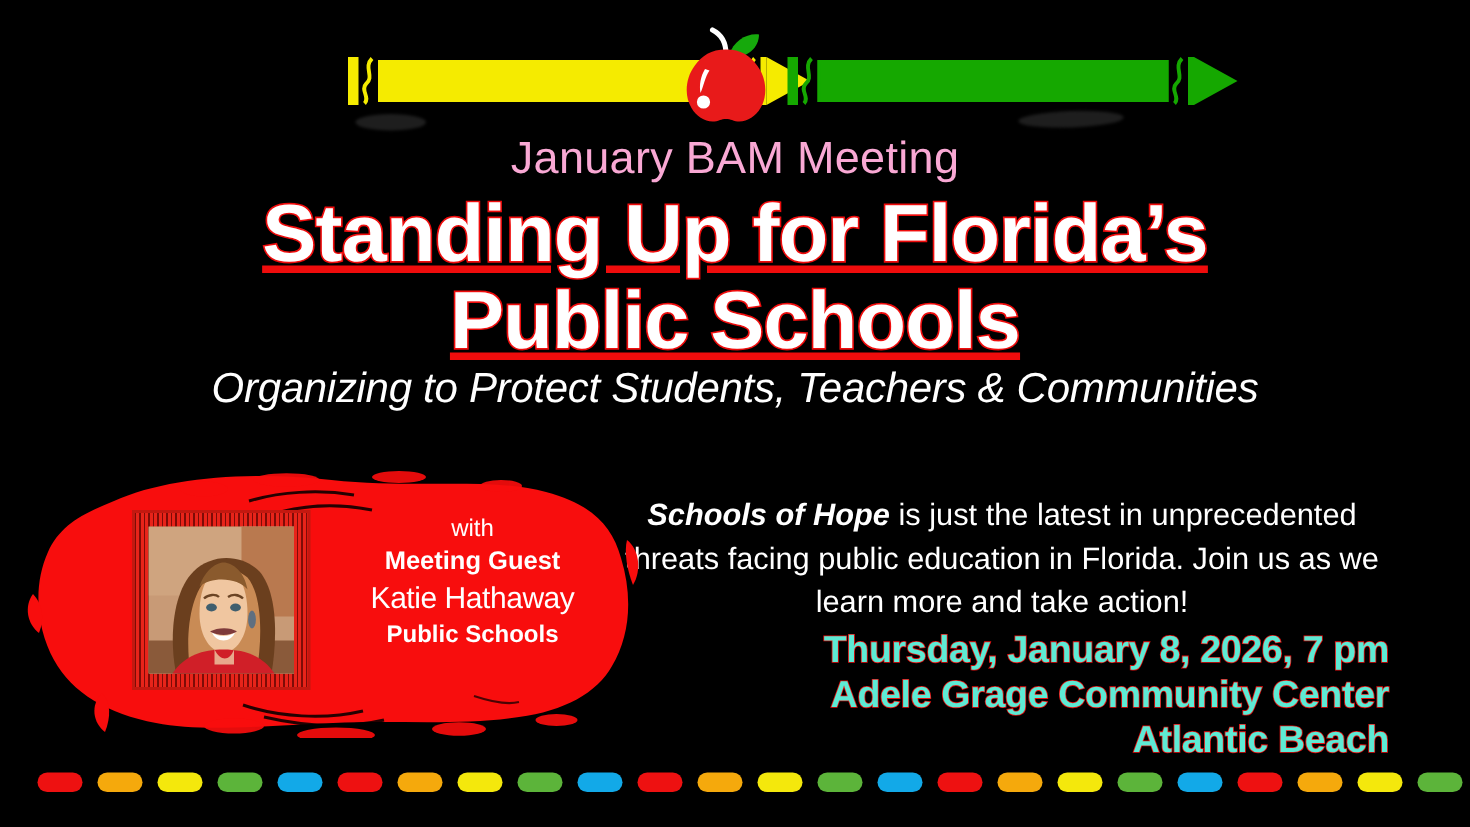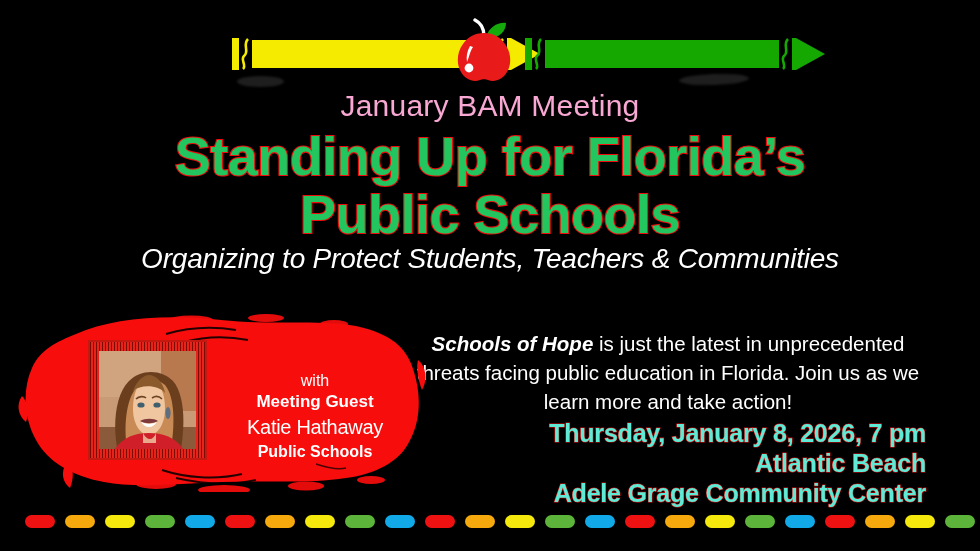--- a/index.html
+++ b/index.html
@@ -88,27 +88,28 @@
     font-size: 30px;
     font-weight: 400;
     letter-spacing: 0.2px;
     line-height: 40px;
   }
   #headline {
     position: absolute;
     left: 0; top: 127px;
     width: 980px;
     text-align: center;
-    color: #22c55e;
+    color: #ffffff;
     font-size: 54px;
     font-weight: 700;
     line-height: 58px;
     letter-spacing: -0.5px;
     -webkit-text-stroke: 2.2px #ef0c0c;
     paint-order: stroke fill;
+    text-decoration: underline;
   }
   #headline .l2 { display: block; }
   #subhead {
     position: absolute;
     left: 0; top: 242px;
     width: 980px;
     text-align: center;
     color: #ffffff;
     font-size: 28px;
     font-style: italic;
@@ -179,21 +180,21 @@
   #portrait svg { display: block; }
 
   #guest-text {
     position: absolute;
     left: 196px;
     top: 30px;
     width: 206px;
     text-align: center;
     color: #ffffff;
   }
-  #guest-text .with { font-size: 16px; line-height: 21px; margin-top: 28px; }
+  #guest-text .with { font-size: 16px; line-height: 21px; }
   #guest-text .special { font-size: 17px; font-weight: 600; line-height: 22px; }
   #guest-text .name { font-size: 20px; font-weight: 400; line-height: 28px; letter-spacing: -0.3px; }
   #guest-text .org { font-size: 16px; font-weight: 600; line-height: 21px; }
 
   
   #dash-strip {
     position: absolute;
     left: 0;
     bottom: 23px;
     width: 980px;
@@ -260,22 +261,22 @@
     <span class="l1">Standing Up for Florida’s</span>
     <span class="l2">Public Schools</span>
   </div>
 
   <div id="subhead">Organizing to Protect Students, Teachers &amp; Communities</div>
 
   <p id="body-copy"><span class="lead">Schools of Hope</span><span> is just the latest in unprecedented threats facing public education in Florida. Join us as we learn more and take action!</span></p>
 
   <div id="event-details">
     <span>Thursday, January 8, 2026, 7 pm</span>
+    <span>Adele Grage Community Center</span>
     <span>Atlantic Beach</span>
-    <span>Adele Grage Community Center</span>
   </div>
 
   <div id="splash-wrap">
 
     <svg id="splash-svg" width="412" height="180" viewBox="0 0 412 180">
       <path fill="#f80d0d" d="
         M60 22 C96 6 150 2 205 8 C262 14 312 6 348 16 C378 24 392 38 398 60
         C406 86 404 112 392 132 C382 150 360 162 330 166 C292 172 248 168 206 170
         C160 172 118 176 88 170 C56 164 32 150 20 128 C8 106 6 78 16 56
         C24 38 40 30 60 22 Z"></path>

